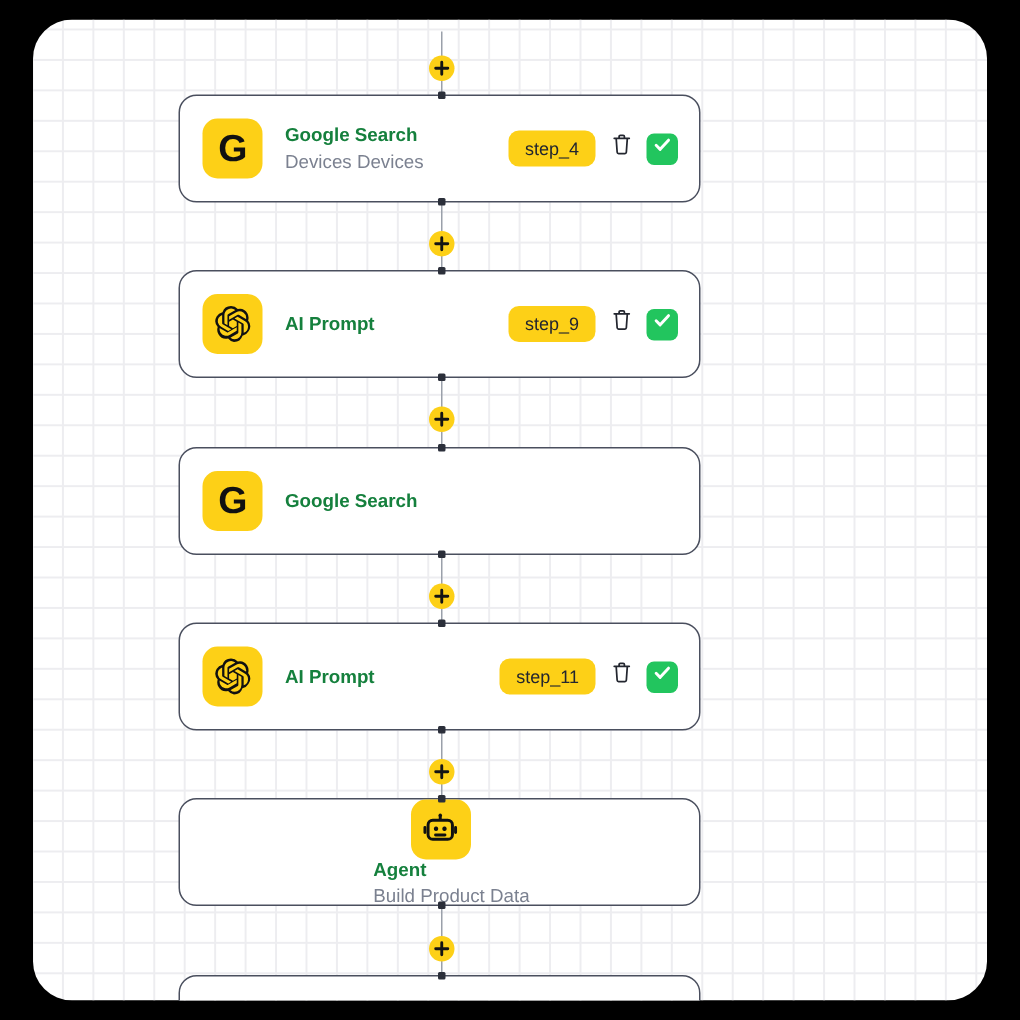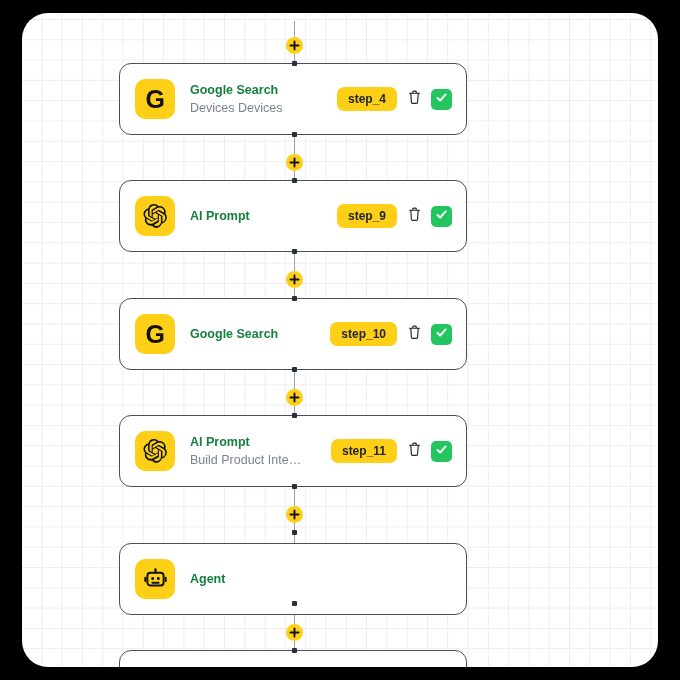--- a/index.html
+++ b/index.html
@@ -148,21 +148,21 @@
     display: flex;
     align-items: center;
     gap: 9px;
     flex: 0 0 auto;
   }
 
   .step-badge {
     background: #FDD017;
     color: #23262f;
     font-size: 12px;
-    font-weight: bold;
+    font-weight: normal;
     border-radius: 7px;
     padding: 6px 11px;
     line-height: 1;
     white-space: nowrap;
     cursor: pointer;
   }
 
   .trash-btn {
     width: 16px;
     height: 20px;
@@ -287,76 +287,63 @@
           </div>
           <div class="port" style="left:269.5px; top:283px;"></div>
           <div class="port" style="left:269.5px; top:354px;"></div>
           <div class="node" style="top:285px;">
             <div class="node-icon">
               <span class="gletter">G</span>
             </div>
             <div class="node-text">
               <div class="node-title">Google Search</div>
             </div>
-            <div class="node-actions">
-              <div class="step-badge">step_10</div>
-              <div class="trash-btn">
-                <span><svg width="13" height="15" viewBox="0 0 14 16" aria-hidden="true">
-                    <path fill="none" stroke="#23262f" stroke-width="1.25" stroke-linecap="round" stroke-linejoin="round" d="M1.6 3.4h10.8M5.1 3.4V2.1a.9.9 0 0 1 .9-.9h2a.9.9 0 0 1 .9.9v1.3M3 3.4l.7 10a1 1 0 0 0 1 .9h4.6a1 1 0 0 0 1-.9l.7-10"></path>
-                  </svg></span>
-              </div>
-              <div class="check-box">
-                <span><svg width="13" height="13" viewBox="0 0 14 14" aria-hidden="true">
-                    <path fill="none" stroke="#ffffff" stroke-width="2.1" stroke-linecap="round" stroke-linejoin="round" d="M2.6 7.4l2.9 2.9 6-6.6"></path>
-                  </svg></span>
-              </div>
-            </div>
           </div>
           <div class="port" style="left:269.5px; top:400px;"></div>
           <div class="port" style="left:269.5px; top:471px;"></div>
           <div class="node" style="top:402px;">
             <div class="node-icon">
               <svg width="26" height="26" viewBox="0 0 24 24" aria-hidden="true">
                 <path fill="#111111" d="M21.6 9.9a5.4 5.4 0 0 0-.47-4.44 5.49 5.49 0 0 0-5.9-2.62A5.45 5.45 0 0 0 11.08 1 5.48 5.48 0 0 0 5.85 4.8a5.44 5.44 0 0 0-3.63 2.63 5.48 5.48 0 0 0 .68 6.43 5.4 5.4 0 0 0 .46 4.44 5.49 5.49 0 0 0 5.91 2.62A5.44 5.44 0 0 0 12.92 23a5.48 5.48 0 0 0 5.23-3.8 5.44 5.44 0 0 0 3.63-2.63 5.48 5.48 0 0 0-.18-6.67zm-8.2 11.44a4.07 4.07 0 0 1-2.61-.94l.13-.07 4.33-2.5a.71.71 0 0 0 .36-.62v-6.1l1.83 1.06a.07.07 0 0 1 .04.05v5.06a4.08 4.08 0 0 1-4.08 4.06zM4.63 17.2a4.06 4.06 0 0 1-.49-2.73l.13.08 4.33 2.5a.7.7 0 0 0 .71 0l5.29-3.05v2.11a.08.08 0 0 1-.03.06l-4.38 2.53a4.08 4.08 0 0 1-5.56-1.5zM3.49 8.2a4.06 4.06 0 0 1 2.13-1.79v5.15a.7.7 0 0 0 .35.61l5.27 3.04-1.83 1.06a.07.07 0 0 1-.06 0L4.98 13.7A4.08 4.08 0 0 1 3.49 8.2zm15.04 3.5l-5.29-3.07 1.83-1.05a.07.07 0 0 1 .06 0l4.38 2.53a4.07 4.07 0 0 1-.63 7.34v-5.15a.71.71 0 0 0-.35-.6zm1.82-2.74l-.13-.08-4.32-2.52a.7.7 0 0 0-.71 0L9.9 9.41V7.3a.08.08 0 0 1 .03-.06l4.38-2.53a4.07 4.07 0 0 1 6.04 4.22zM8.9 12.7l-1.83-1.06a.07.07 0 0 1-.04-.05V6.54a4.07 4.07 0 0 1 6.68-3.13l-.13.08-4.33 2.5a.71.71 0 0 0-.36.61zm1-2.14l2.35-1.36 2.36 1.36v2.72l-2.35 1.36-2.36-1.36z"></path>
               </svg>
             </div>
             <div class="node-text">
               <div class="node-title">AI Prompt</div>
-              <div class="node-sub">Build Product Inte…</div>
             </div>
             <div class="node-actions">
               <div class="step-badge">step_11</div>
               <div class="trash-btn">
                 <span><svg width="13" height="15" viewBox="0 0 14 16" aria-hidden="true">
                     <path fill="none" stroke="#23262f" stroke-width="1.25" stroke-linecap="round" stroke-linejoin="round" d="M1.6 3.4h10.8M5.1 3.4V2.1a.9.9 0 0 1 .9-.9h2a.9.9 0 0 1 .9.9v1.3M3 3.4l.7 10a1 1 0 0 0 1 .9h4.6a1 1 0 0 0 1-.9l.7-10"></path>
                   </svg></span>
               </div>
               <div class="check-box">
                 <span><svg width="13" height="13" viewBox="0 0 14 14" aria-hidden="true">
                     <path fill="none" stroke="#ffffff" stroke-width="2.1" stroke-linecap="round" stroke-linejoin="round" d="M2.6 7.4l2.9 2.9 6-6.6"></path>
                   </svg></span>
               </div>
             </div>
           </div>
           <div class="port" style="left:269.5px; top:517px;"></div>
           <div class="port" style="left:269.5px; top:588px;"></div>
-          <div class="node" style="top:530px;">
+          <div class="node" style="top:519px;flex-direction:column;">
             <div class="node-icon">
               <svg width="25" height="25" viewBox="0 0 24 24" aria-hidden="true">
                 <path fill="none" stroke="#111111" stroke-width="1.9" stroke-linecap="round" stroke-linejoin="round" d="M12 3v2.2"></path>
                 <circle cx="12" cy="2.4" r="1.1" fill="#111111"></circle>
                 <rect x="4.2" y="5.6" width="15.6" height="12.2" rx="3" fill="none" stroke="#111111" stroke-width="1.9"></rect>
                 <rect x="8" y="9.6" width="2.6" height="2.9" rx="1.1" fill="#111111"></rect>
                 <rect x="13.4" y="9.6" width="2.6" height="2.9" rx="1.1" fill="#111111"></rect>
                 <path fill="none" stroke="#111111" stroke-width="1.9" stroke-linecap="round" d="M9 15.1h6"></path>
                 <path fill="none" stroke="#111111" stroke-width="1.9" stroke-linecap="round" d="M2.2 10.2v3.2M21.8 10.2v3.2"></path>
               </svg>
             </div>
             <div class="node-text">
               <div class="node-title">Agent</div>
+              <div class="node-sub">Build Product Data</div>
             </div>
           </div>
           <div class="port" style="left:269.5px; top:635px;"></div>
           <div class="node" style="top:637px;"></div>
         </div>
     </div>
   </div>
 </div>
 
 </body></html>

